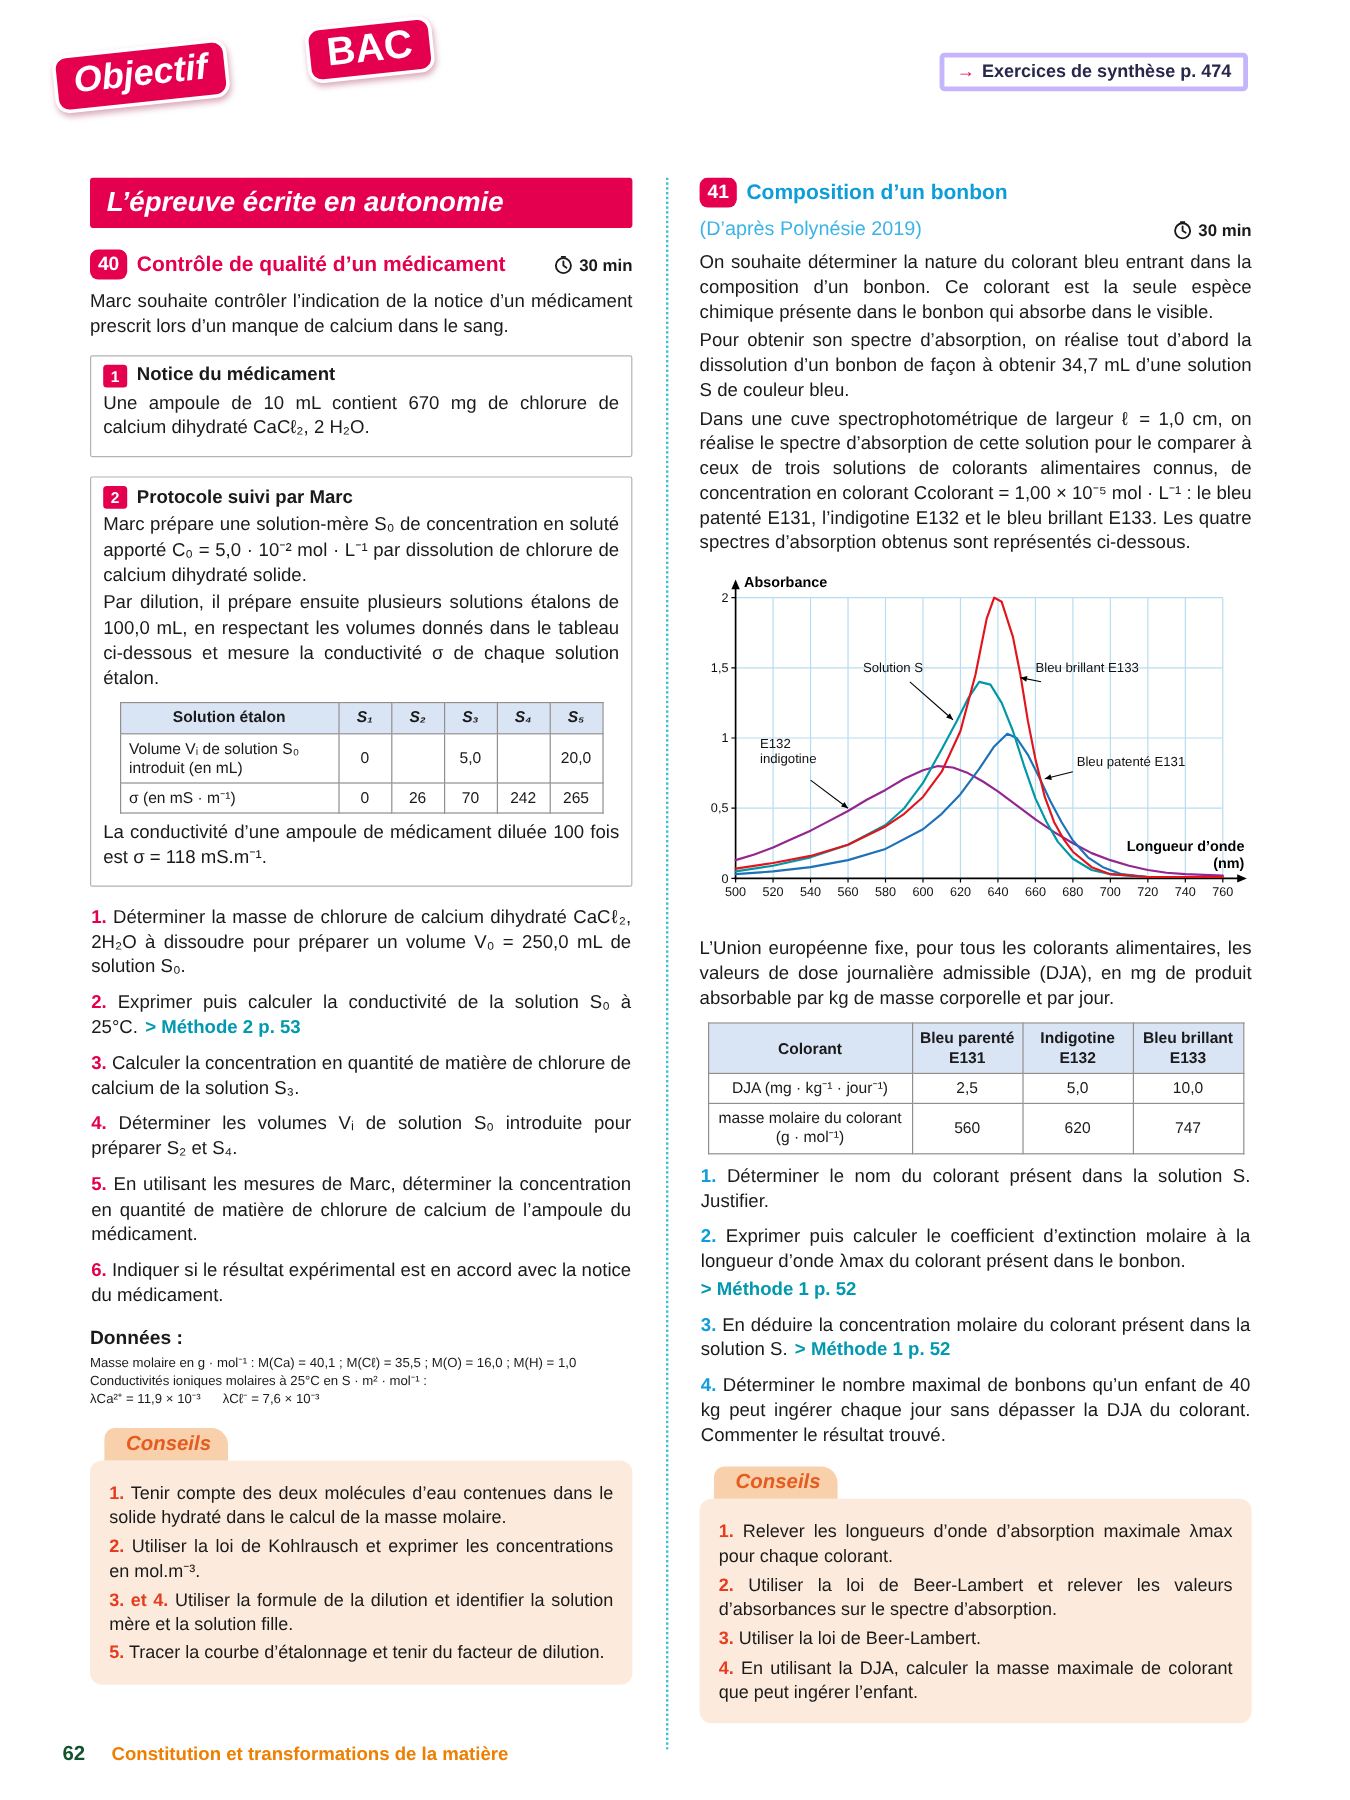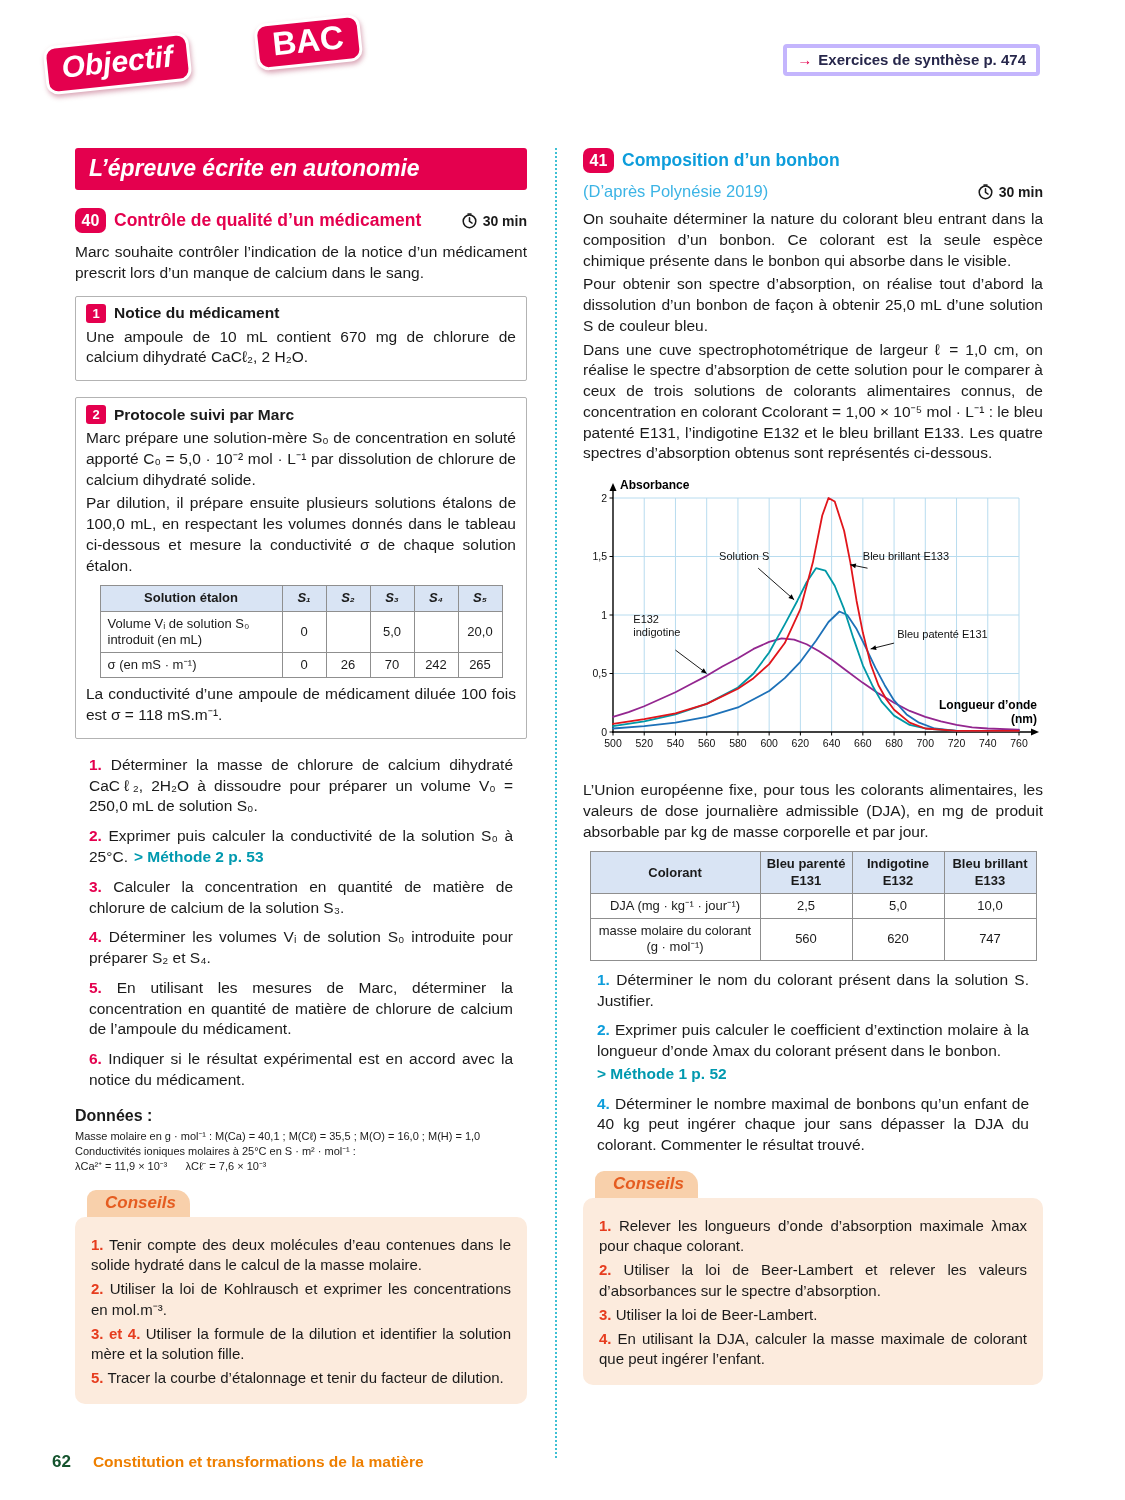--- a/index.html
+++ b/index.html
@@ -48,21 +48,21 @@
 
   table{border-collapse:collapse;margin:9px auto 6px;}
   th,td{border:1px solid #8f8f8f;font-size:13px;line-height:1.25;padding:4px 4px;text-align:center;vertical-align:middle;}
   th{background:#d9e4f4;font-weight:bold;}
   .etalon-table th:not(:first-child){font-style:italic;}
   .etalon-table .row-label{text-align:left;padding-left:7px;width:182px;}
   .etalon-table td:not(.row-label){width:44px;}
   .colorant-table th:first-child{width:170px;}
   .colorant-table th:not(:first-child){width:92px;}
 
-  .question{font-size:15.5px;line-height:1.34;text-align:justify;margin:9px 14px;}
+  .question{font-size:15.5px;line-height:1.34;text-align:justify;margin:9px 1px;}
   .qnum{font-weight:bold;}
   .col-left .qnum{color:#e4004e;}
   .col-right .qnum{color:#0d9ddb;}
   .method{color:#0099af;font-weight:bold;white-space:nowrap;margin-left:6px;}
   .method.block{display:block;margin-left:0;margin-top:2px;}
 
   .donnees{margin-top:16px;}
   .donnees-title{font-weight:bold;font-size:16px;margin-bottom:4px;}
   .donnees p{font-size:11px;line-height:1.4;}
 
@@ -202,21 +202,21 @@
           <svg class="clock" viewBox="0 0 20 20">
               <circle cx="10" cy="11" r="7.4" fill="none" stroke="#1a1a1a" stroke-width="1.8"></circle>
               <path d="M10 6.8 V11 L13 13" fill="none" stroke="#1a1a1a" stroke-width="1.8" stroke-linecap="round"></path>
               <path d="M7.6 2.4 h4.8" stroke="#1a1a1a" stroke-width="1.8"></path>
             </svg>
           <span>30 min</span>
         </span>
       </div>
 
       <p class="body-text">On souhaite déterminer la nature du colorant bleu entrant dans la composition d’un bonbon. Ce colorant est la seule espèce chimique présente dans le bonbon qui absorbe dans le visible.</p>
-      <p class="body-text">Pour obtenir son spectre d’absorption, on réalise tout d’abord la dissolution d’un bonbon de façon à obtenir 25,0 mL d’une solution S de couleur bleu.</p>
+      <p class="body-text">Pour obtenir son spectre d’absorption, on réalise tout d’abord la dissolution d’un bonbon de façon à obtenir 34,7 mL d’une solution S de couleur bleu.</p>
       <p class="body-text">Dans une cuve spectrophotométrique de largeur ℓ = 1,0 cm, on réalise le spectre d’absorption de cette solution pour le comparer à ceux de trois solutions de colorants alimentaires connus, de concentration en colorant Ccolorant = 1,00 × 10⁻⁵ mol · L⁻¹ : le bleu patenté E131, l’indigotine E132 et le bleu brillant E133. Les quatre spectres d’absorption obtenus sont représentés ci-dessous.</p>
 
       <div class="chart-wrap">
         <svg width="458" height="292" viewBox="0 0 458 292">
             <line x1="61.23076923076923" y1="256" x2="61.23076923076923" y2="22" stroke="#b8dcef" stroke-width="1"></line>
             <line x1="92.46153846153847" y1="256" x2="92.46153846153847" y2="22" stroke="#b8dcef" stroke-width="1"></line>
             <line x1="123.6923076923077" y1="256" x2="123.6923076923077" y2="22" stroke="#b8dcef" stroke-width="1"></line>
             <line x1="154.92307692307693" y1="256" x2="154.92307692307693" y2="22" stroke="#b8dcef" stroke-width="1"></line>
             <line x1="186.15384615384616" y1="256" x2="186.15384615384616" y2="22" stroke="#b8dcef" stroke-width="1"></line>
             <line x1="217.3846153846154" y1="256" x2="217.3846153846154" y2="22" stroke="#b8dcef" stroke-width="1"></line>
@@ -317,20 +317,21 @@
           <td>560</td>
           <td>620</td>
           <td>747</td>
         </tr>
       </tbody>
         </table>
 
       <div>
         <p class="question"><span class="qnum">1.</span> <span>Déterminer le nom du colorant présent dans la solution S. Justifier.</span></p>
         <p class="question"><span class="qnum">2.</span> <span>Exprimer puis calculer le coefficient d’extinction molaire à la longueur d’onde λmax du colorant présent dans le bonbon.</span><span class="method block">&gt; Méthode 1 p. 52</span></p>
+        <p class="question"><span class="qnum">3.</span> <span>En déduire la concentration molaire du colorant présent dans la solution S.</span><span class="method">&gt; Méthode 1 p. 52</span></p>
         <p class="question"><span class="qnum">4.</span> <span>Déterminer le nombre maximal de bonbons qu’un enfant de 40 kg peut ingérer chaque jour sans dépasser la DJA du colorant. Commenter le résultat trouvé.</span></p>
       </div>
 
       <div class="conseils">
         <div class="conseils-tab">Conseils</div>
         <p class="conseil-item"><span class="cnum">1.</span> <span>Relever les longueurs d’onde d’absorption maximale λmax pour chaque colorant.</span></p>
         <p class="conseil-item"><span class="cnum">2.</span> <span>Utiliser la loi de Beer-Lambert et relever les valeurs d’absorbances sur le spectre d’absorption.</span></p>
         <p class="conseil-item"><span class="cnum">3.</span> <span>Utiliser la loi de Beer-Lambert.</span></p>
         <p class="conseil-item"><span class="cnum">4.</span> <span>En utilisant la DJA, calculer la masse maximale de colorant que peut ingérer l’enfant.</span></p>
       </div>

